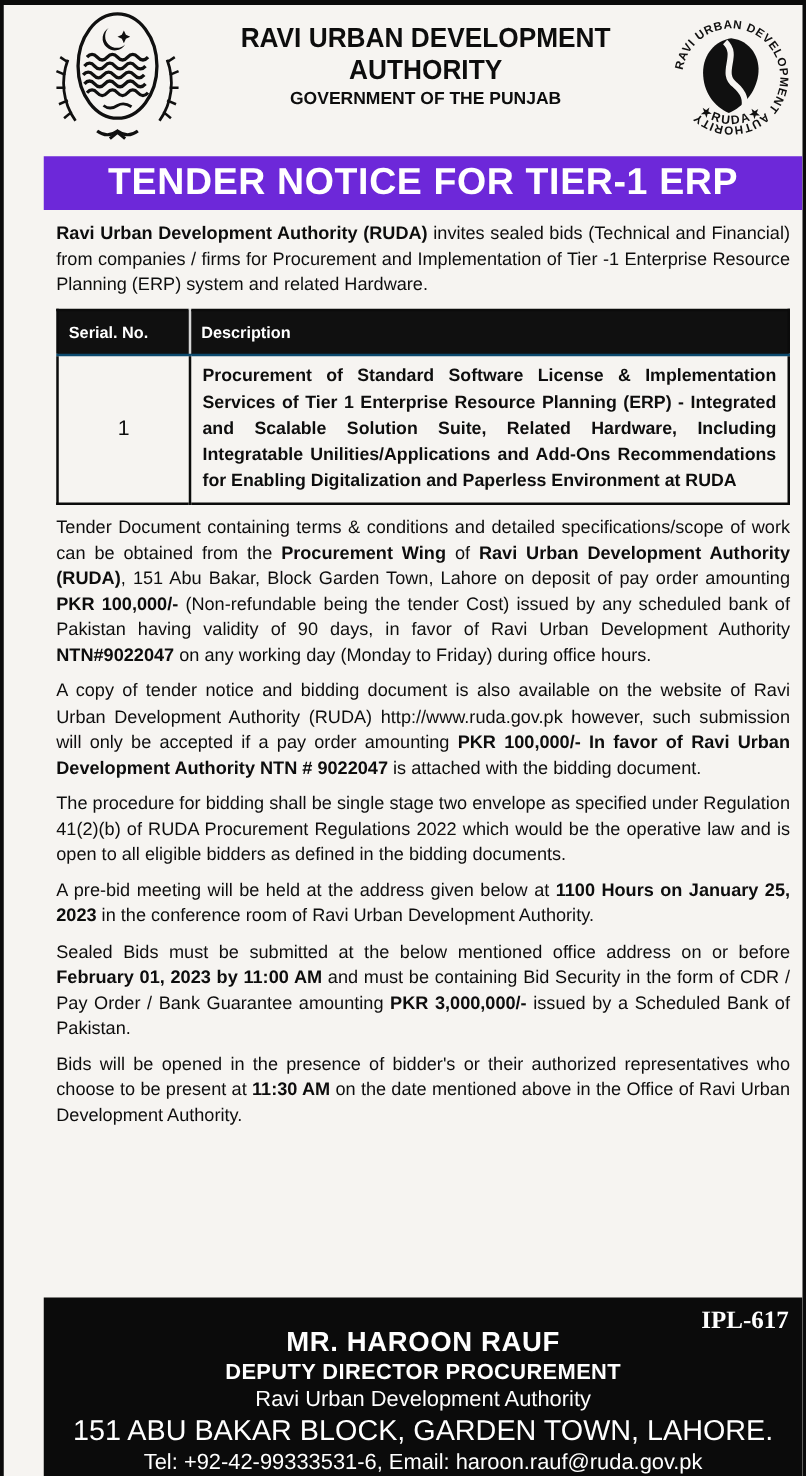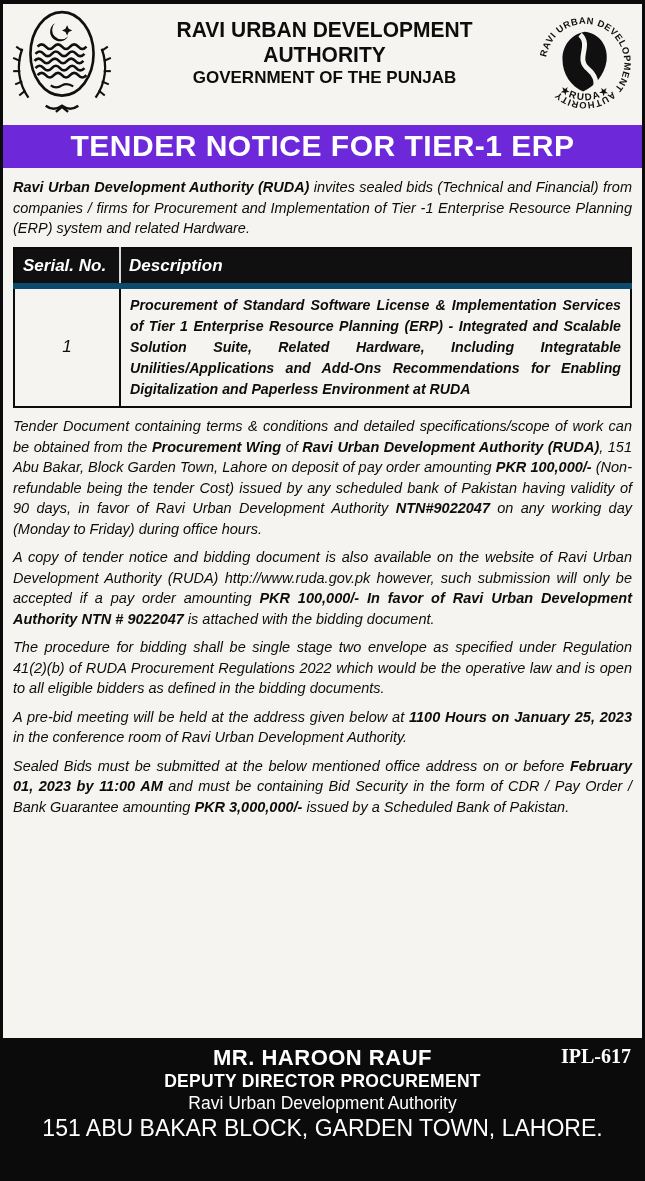--- a/index.html
+++ b/index.html
@@ -1,58 +1,58 @@
 <!DOCTYPE html>
 <html><head>
 <meta charset="utf-8">
 <style>
   html,body{margin:0;padding:0;background:#888;}
   .ad{
     width:645px;height:1181px;box-sizing:border-box;
     background:#f6f4f1;color:#0d0d0d;
     border-left:3px solid #0b0b0b;border-right:3px solid #0b0b0b;border-top:4px solid #0b0b0b;
     font-family:"Liberation Sans", sans-serif;
-    display:flex;flex-direction:column;overflow:hidden;position:relative;
+    display:flex;flex-direction:column;overflow:hidden;position:relative;padding-left:32px;
   }
   
   .header{height:121px;display:flex;align-items:center;padding:0 8px;}
   .logo{flex:0 0 auto;}
   .titles{flex:1;text-align:center;padding-bottom:24px;}
   .org-title{font-size:21px;font-weight:bold;letter-spacing:0px;transform:scaleY(1.05);}
-  .org-subtitle{font-size:17px;font-weight:bold;margin-top:2px;}
+  .org-subtitle{font-size:14px;font-weight:bold;margin-top:2px;}
   
   .banner{
     height:43px;background:#6d28d9;color:#ffffff;
     font-size:30px;font-weight:bold;text-align:center;line-height:42px;letter-spacing:.5px;
     transform-origin:center;
   }
   
-  .content{flex:1;padding:1px 10px 0;font-size:14.5px;line-height:20.5px;overflow:hidden;font-style:italic;}
+  .content{flex:1;padding:1px 10px 0;font-size:14.5px;line-height:20.5px;overflow:hidden;}
   .para{margin:8px 0;text-align:justify;}
   .para .b, .b{font-weight:bold;}
   
   table.tender{width:100%;border-collapse:collapse;margin:5px 0 8px;border:2px solid #0b0b0b;}
   table.tender th{
-    background:#101010;color:#fff;font-size:17px;font-weight:bold;
-    padding:7px 8px;border-bottom:6px solid #0c4a6e;
+    background:#101010;color:#fff;font-size:13px;font-weight:bold;
+    padding:7px 8px;border-bottom:2px solid #0c4a6e;
   }
   th.col-serial{width:88px;text-align:left;border-right:2px solid #d8d8d8;}
   th.col-desc{text-align:left;}
   td.serial{width:88px;text-align:center;font-size:17px;border-right:2px solid #0b0b0b;}
   td.desc{padding:6px 9px;font-weight:bold;font-size:14.2px;line-height:21px;text-align:justify;}
   
   .footer{
     height:143px;background:#0b0b0b;color:#ffffff;text-align:center;
     padding-top:5px;box-sizing:border-box;position:relative;
   }
   .footer .ref{
     position:absolute;top:7px;right:11px;
     font-family:"Liberation Serif", serif;font-weight:bold;font-size:20px;
   }
-  .f-name{font-size:22px;font-weight:bold;letter-spacing:.5px;margin-top:2px;}
+  .f-name{font-size:22px;font-weight:bold;letter-spacing:.5px;margin-top:18px;}
   .f-title{font-size:17.5px;font-weight:bold;letter-spacing:.3px;}
   .f-org{font-size:17.5px;margin-top:1px;}
   .f-addr{font-size:23px;margin-top:1px;}
   .f-contact{font-size:17.5px;margin-top:1px;}
   svg text{font-family:"Liberation Sans", sans-serif;}
 </style>
 </head>
 <body>
 
 <div class="ad">
@@ -128,25 +128,27 @@
         </tr>
       </tbody>
     </table>
 
     <div id="paras">
         <p class="para"><span>Tender Document containing terms &amp; conditions and detailed specifications/scope of work can be obtained from the </span><span class="b">Procurement Wing</span><span> of </span><span class="b">Ravi Urban Development Authority (RUDA)</span><span>, 151 Abu Bakar, Block Garden Town, Lahore on deposit of pay order amounting </span><span class="b">PKR 100,000/-</span><span> (Non-refundable being the tender Cost) issued by any scheduled bank of Pakistan having validity of 90 days, in favor of Ravi Urban Development Authority </span><span class="b">NTN#9022047</span><span> on any working day (Monday to Friday) during office hours.</span></p>
         <p class="para"><span>A copy of tender notice and bidding document is also available on the website of Ravi Urban Development Authority (RUDA) http://www.ruda.gov.pk however, such submission will only be accepted if a pay order amounting </span><span class="b">PKR 100,000/- In favor of Ravi Urban Development Authority NTN # 9022047</span><span> is attached with the bidding document.</span></p>
         <p class="para"><span>The procedure for bidding shall be single stage two envelope as specified under Regulation 41(2)(b) of RUDA Procurement Regulations 2022 which would be the operative law and is open to all eligible bidders as defined in the bidding documents.</span></p>
         <p class="para"><span>A pre-bid meeting will be held at the address given below at </span><span class="b">1100 Hours on January 25, 2023</span><span> in the conference room of Ravi Urban Development Authority.</span></p>
         <p class="para"><span>Sealed Bids must be submitted at the below mentioned office address on or before </span><span class="b">February 01, 2023 by 11:00 AM</span><span> and must be containing Bid Security in the form of CDR / Pay Order / Bank Guarantee amounting </span><span class="b">PKR 3,000,000/-</span><span> issued by a Scheduled Bank of Pakistan.</span></p>
+        <p class="para"><span>Bids will be opened in the presence of bidder's or their authorized representatives who choose to be present at </span><span class="b">11:30 AM</span><span> on the date mentioned above in the Office of Ravi Urban Development Authority.</span></p>
         <p class="para"></p>
       </div>
   </div>
 
   <div class="footer">
     <div class="ref">IPL-617</div>
     <div class="f-name">MR. HAROON RAUF</div>
     <div class="f-title">DEPUTY DIRECTOR PROCUREMENT</div>
     <div class="f-org">Ravi Urban Development Authority</div>
     <div class="f-addr">151 ABU BAKAR BLOCK, GARDEN TOWN, LAHORE.</div>
+    <div class="f-contact">Tel: +92-42-99333531-6, Email: haroon.rauf@ruda.gov.pk</div>
   </div>
 
 </div>
 
 </body></html>

